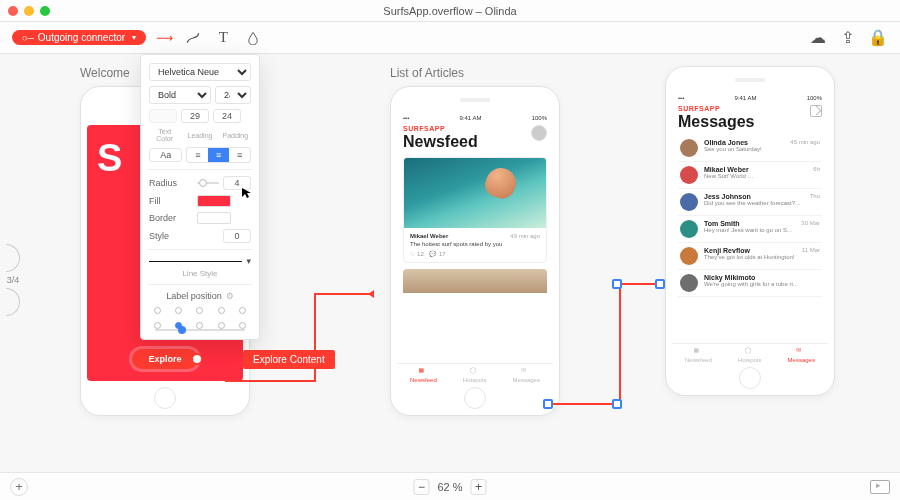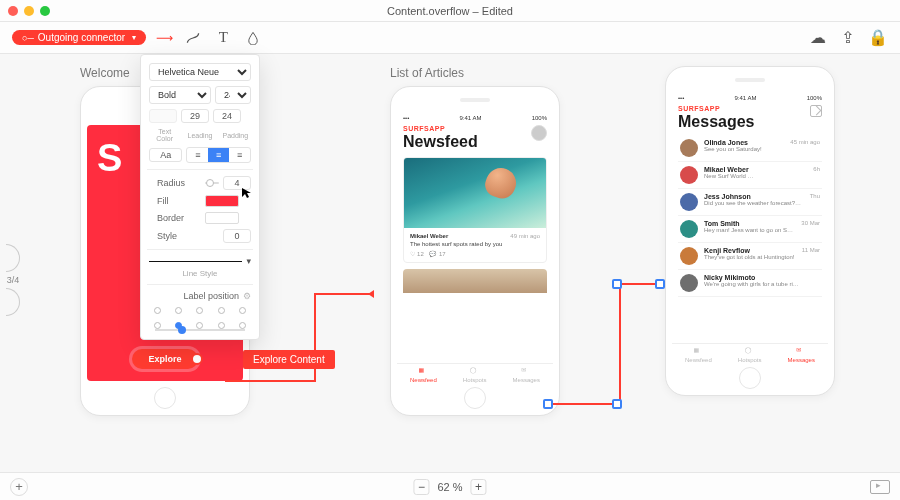--- a/index.html
+++ b/index.html
@@ -74,21 +74,21 @@
   .conn-line{position:absolute;pointer-events:none;}
 
   
   .popover{position:absolute;top:0;left:140px;width:120px;background:#fff;border:1px solid #e3e3e3;border-radius:4px;box-shadow:0 8px 24px rgba(0,0,0,.12);padding:8px;font-size:9px;color:#555;z-index:20;}
   .popover select,.popover input{width:100%;font-size:9px;border:1px solid #e3e3e3;border-radius:3px;padding:2px 4px;background:#fff;color:#333;}
   .row{display:flex;gap:4px;margin-top:5px;align-items:center;}
   .cap{font-size:7px;color:#aaa;text-align:center;flex:1;}
   .seg{display:flex;border:1px solid #e3e3e3;border-radius:3px;overflow:hidden;flex:2;}
   .seg>div{flex:1;text-align:center;padding:2px 0;font-size:9px;cursor:pointer;}
   .seg .on{background:#3b82f6;color:#fff;}
-  .lbl{font-size:9px;color:#666;min-width:44px;margin-left:8px;}
+  .lbl{font-size:9px;color:#666;min-width:44px;}
   .swatch{width:34px;height:12px;border:1px solid #ddd;border-radius:2px;}
   .slider-track{flex:1;height:2px;background:#ddd;border-radius:1px;position:relative;}
   .slider-thumb{position:absolute;top:-3px;width:8px;height:8px;background:#fff;border:1px solid #bbb;border-radius:50%;}
   .sep{height:1px;background:#eee;margin:6px -2px;}
   .dots-grid{display:grid;grid-template-columns:repeat(5,1fr);gap:8px;justify-items:center;margin:6px 2px 0;}
   .dot{width:7px;height:7px;border:1px solid #bbb;border-radius:50%;}
   .dot.fill{background:#3b82f6;border-color:#3b82f6;}
   .mini{width:28px;text-align:center;border:1px solid #e3e3e3;border-radius:3px;font-size:9px;padding:1px 0;}
 
   
@@ -106,21 +106,21 @@
 </style>
 </head>
 <body>
 
 <div class="titlebar">
   <div class="traffic">
     <div class="light r"></div>
     <div class="light y"></div>
     <div class="light g"></div>
   </div>
-  <div class="title">Content.overflow – Edited</div>
+  <div class="title">SurfsApp.overflow – Olinda</div>
 </div>
 
 <div class="toolbar">
   <div class="pill caret">
     <span style="font-size:9px;">○─</span>
       <span>Outgoing connector</span>
   </div>
   <span style="color:#ff3b30;font-size:12px;">⟶</span>
   <div class="tool-ico">
       <svg viewBox="0 0 20 20" width="16" height="16">
@@ -362,21 +362,21 @@
       <span class="lbl">Style</span>
       <span class="mini" style="margin-left:auto">0</span>
     </div>
     <div class="sep"></div>
     <div class="row">
       <div style="flex:1;height:0;border-top:1.5px solid #111;"></div>
       <span style="font-size:9px;">▾</span>
     </div>
     <div style="text-align:center;font-size:8px;color:#aaa;margin-top:3px;">Line Style</div>
     <div class="sep"></div>
-    <div class="row" style="justify-content:flex-end;">
+    <div class="row" style="justify-content:center;">
       <span class="lbl" style="min-width:auto">Label position</span>
       <span style="color:#bbb;cursor:pointer;">⚙</span>
     </div>
     <div class="dots-grid">
       <div class="dot"></div>
         <div class="dot"></div>
         <div class="dot"></div>
         <div class="dot"></div>
         <div class="dot"></div>
       <div class="dot"></div>

